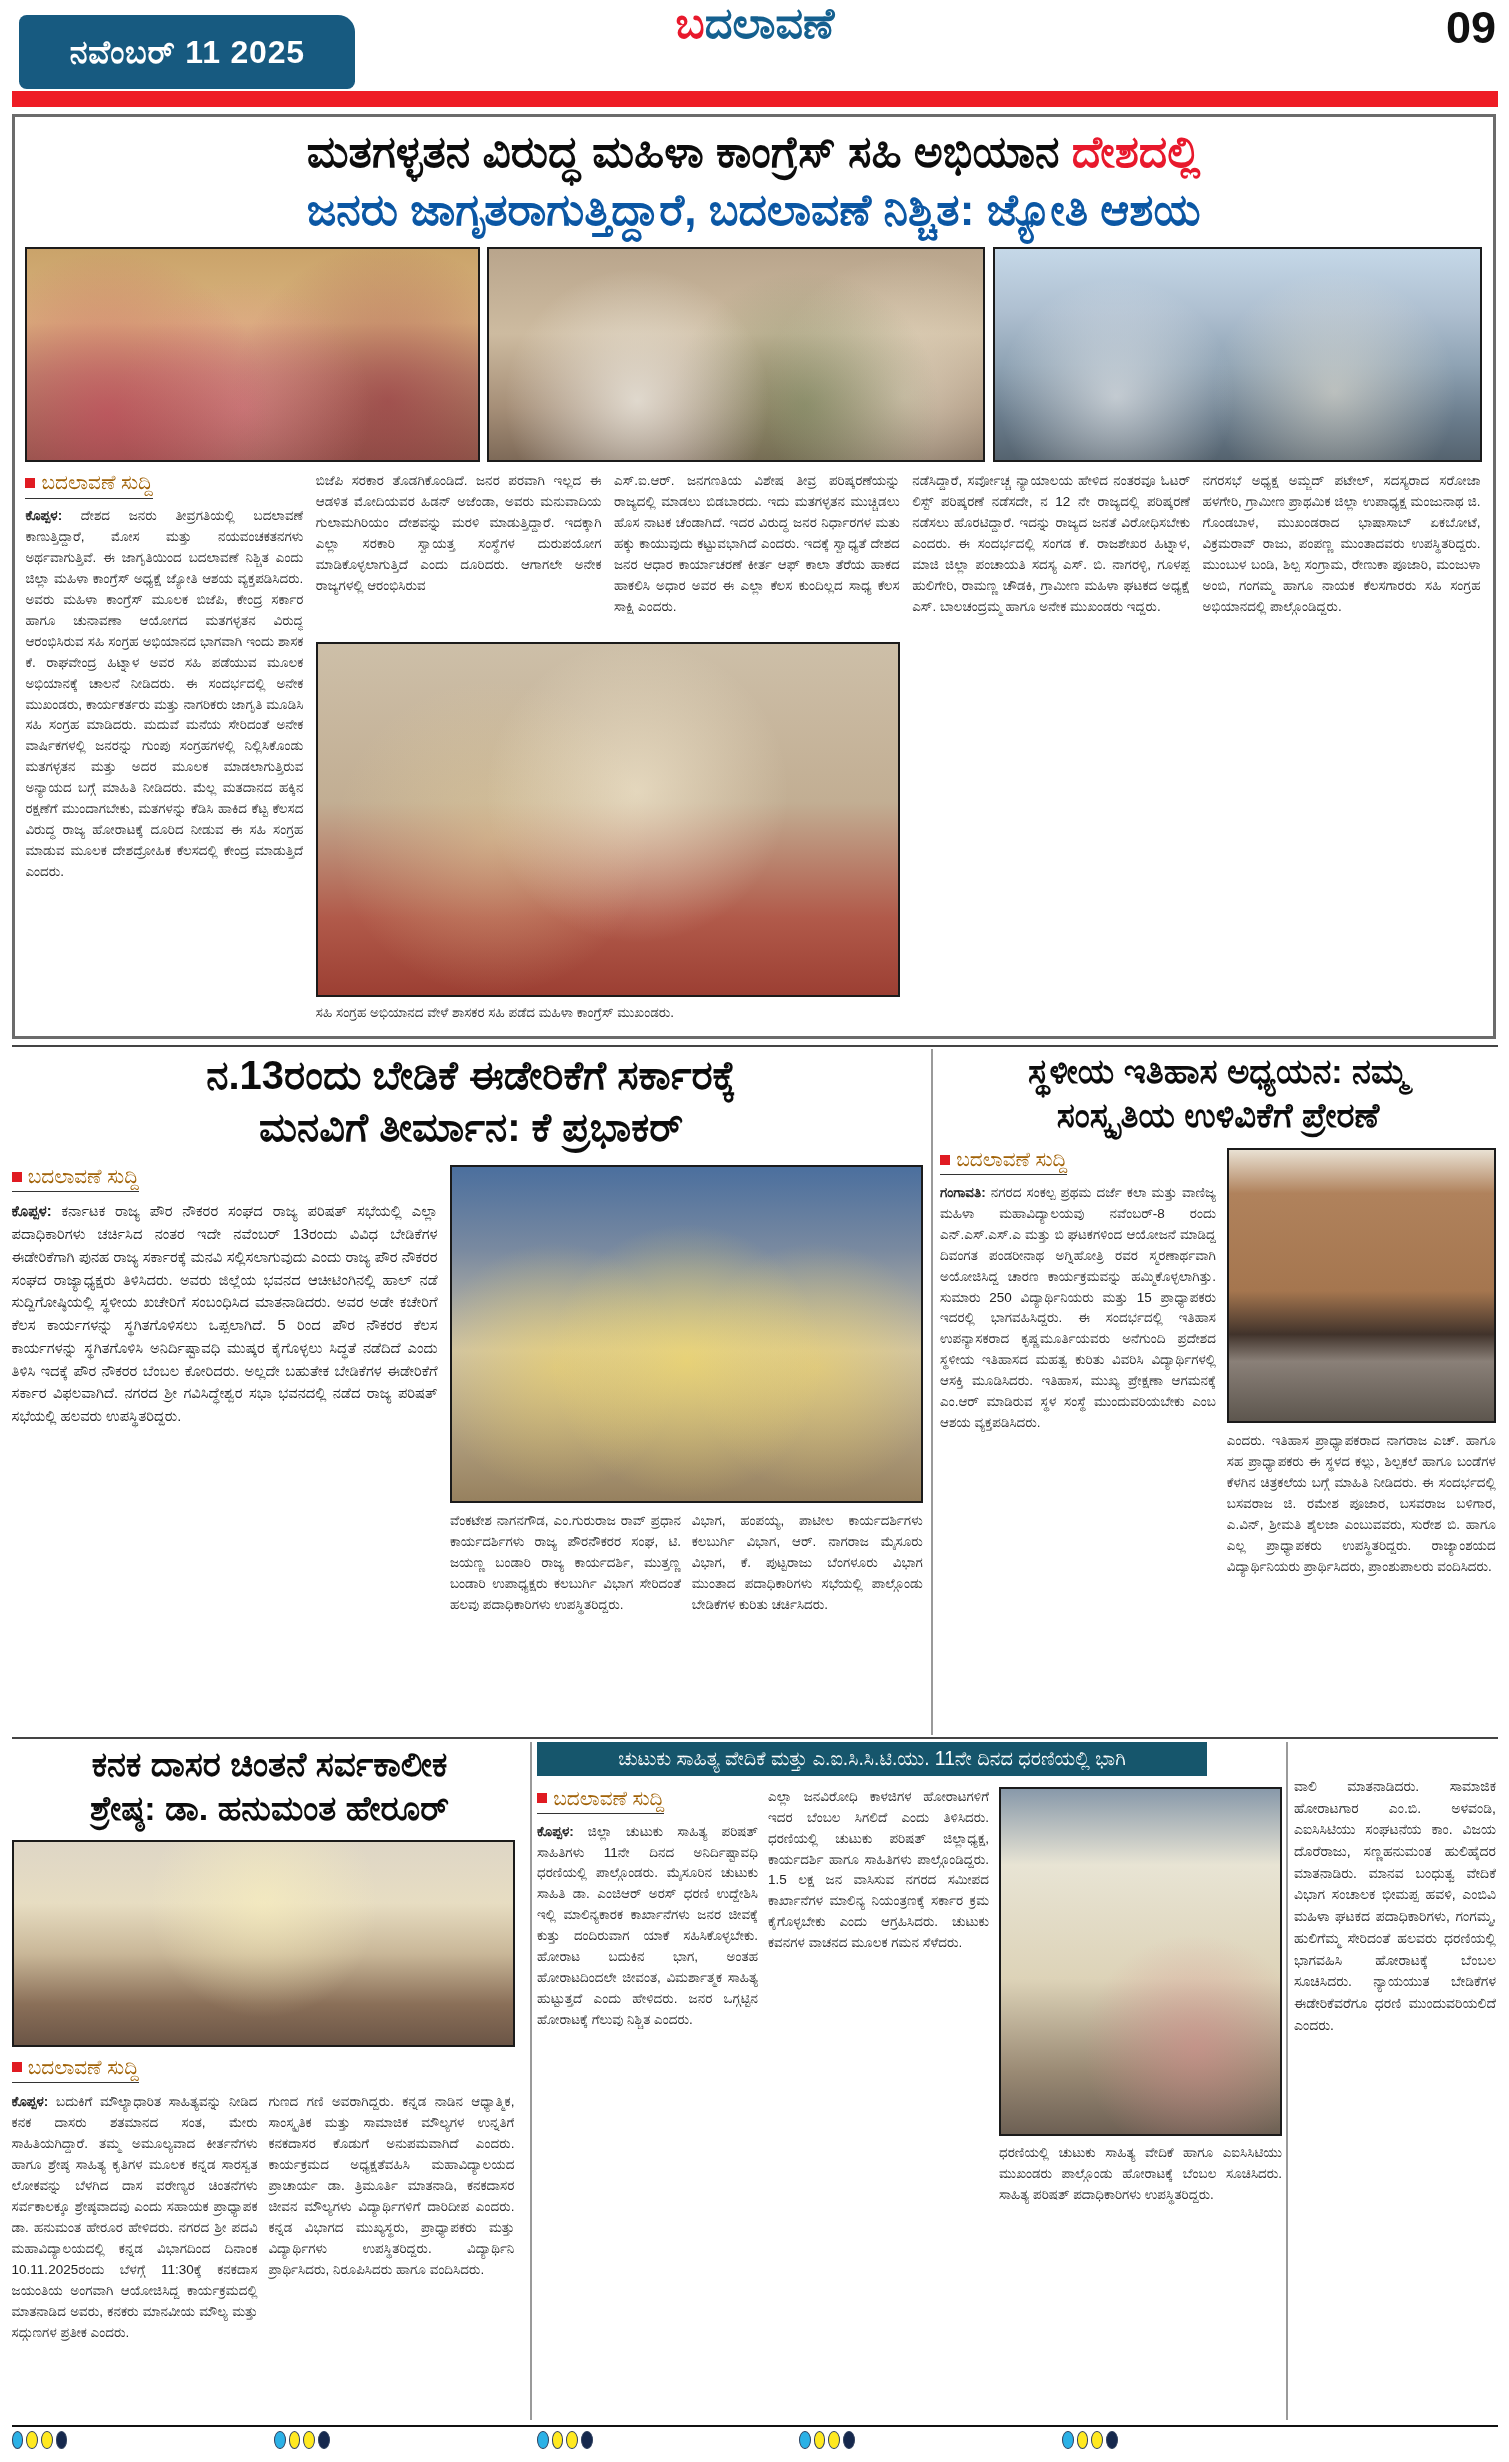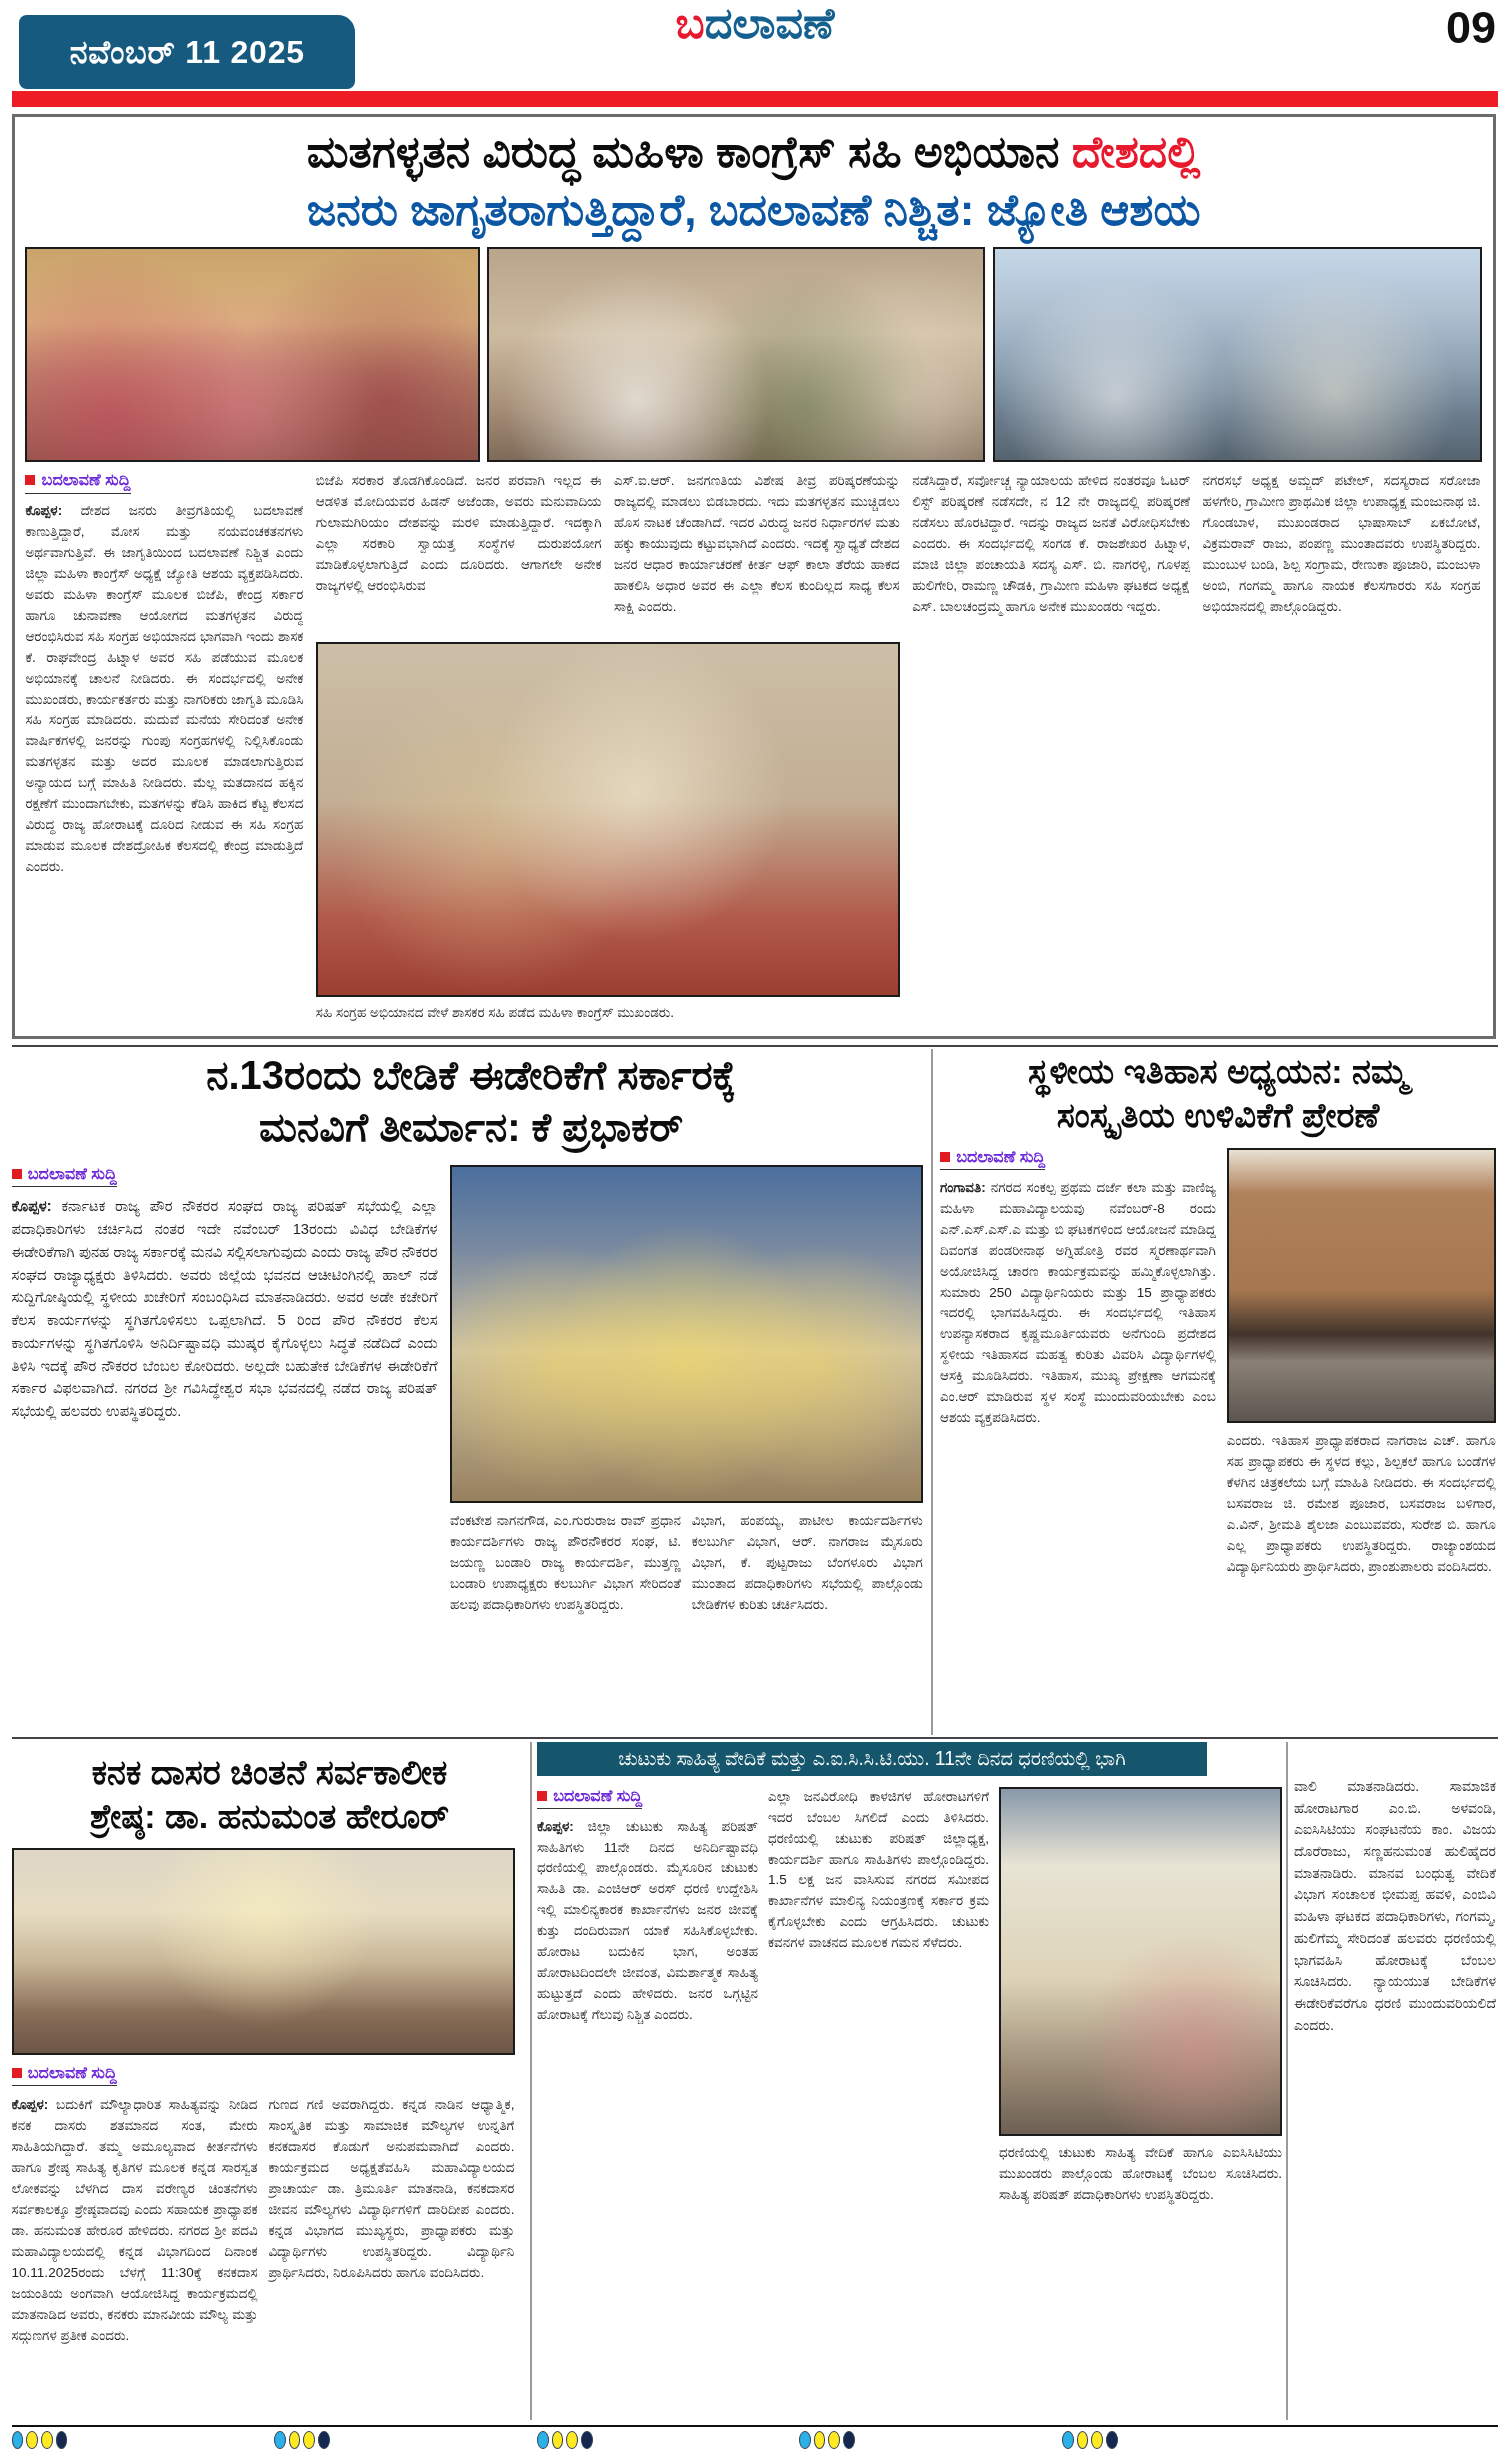--- a/index.html
+++ b/index.html
@@ -16,21 +16,21 @@
   .masthead .m2{color:#14608f;}
   .page-num{position:absolute;right:14px;top:1.5px;font-size:45px;font-weight:800;color:#111;}
 
   
   .hline{position:absolute;left:11.6px;width:1486px;height:1.5px;background:#444;}
   .vline{position:absolute;width:1.5px;background:#9a9a9a;}
   .photo{border:2.3px solid #1b1b1b;box-sizing:border-box;}
   .byline{display:flex;align-items:center;gap:6.2px;width:fit-content;border-bottom:1.5px solid #333;
           padding-bottom:3.1px;margin-bottom:7.7px;}
   .byline .sq{width:10px;height:10px;background:#e01b22;}
-  .byline .bl{font-size:16px;font-weight:bold;color:#6d28d9;}
+  .byline .bl{font-size:20px;font-weight:normal;color:#a16207;}
   .body-txt{font-size:13.5px;line-height:1.55;text-align:justify;color:#222;overflow:hidden;}
   .body-txt b{font-weight:bold;}
 
   
   .main-box{position:absolute;left:11.6px;top:114px;width:1484px;height:925px;border:3.1px solid #6b6b6b;
             box-sizing:border-box;padding:7.7px 10.8px;background:#fff;}
   .main-h1{ text-align:center;font-size:44px;font-weight:800;line-height:1.2;margin-top:1.5px;color:#0d0d0d;}
   .main-h1 .hl-red{color:#e8192c;}
   .main-h2{ text-align:center;font-size:44px;font-weight:800;line-height:1.2;margin-top:4.6px;color:#0b57a4;}
   .photo-row{display:flex;gap:7.7px;margin-top:10.8px;}
@@ -77,21 +77,21 @@
 
   .history{position:absolute;left:940px;top:1049px;width:556px;height:686px;}
   .history .sec-h{font-size:34px;}
   .hist-body{display:flex;gap:10.8px;margin-top:10.8px;}
   .hist-c1{width:276px;}
   .hist-right{width:269px;display:flex;flex-direction:column;gap:8px;}
   .ph-rock{width:269px;height:275px;background:
        linear-gradient(180deg,#e9e1d3 0%,#b0825c 16%,#a5764f 52%,#41332b 68%,#8a8078 78%,#5d564e 100%);}
 
   
-  .kanaka{position:absolute;left:11.6px;top:1742px;width:516px;height:678px;margin-top:8px;}
+  .kanaka{position:absolute;left:11.6px;top:1742px;width:516px;height:678px;}
   .kanaka .sec-h{font-size:34px;}
   .ph-hall{width:503px;height:207px;margin-top:9.3px;background:
        radial-gradient(circle at 50% 30%, rgba(250,240,190,.6), transparent 40%),
        linear-gradient(180deg,#ded6c6 0%,#e7ddc2 30%,#c9b798 55%,#8a6f58 80%,#6b5546 100%);}
   .kan-body{display:flex;gap:10.8px;margin-top:9.3px;height:303px;overflow:hidden;}
   .kan-body .kc{width:246px;}
 
   .mgr{position:absolute;left:537px;top:1742px;width:745px;height:678px;}
   .kicker{width:670px;height:34px;background:#16566c;display:flex;align-items:center;justify-content:center;}
   .kicker span{color:#ffffff;font-size:19.3px;font-weight:normal;}

